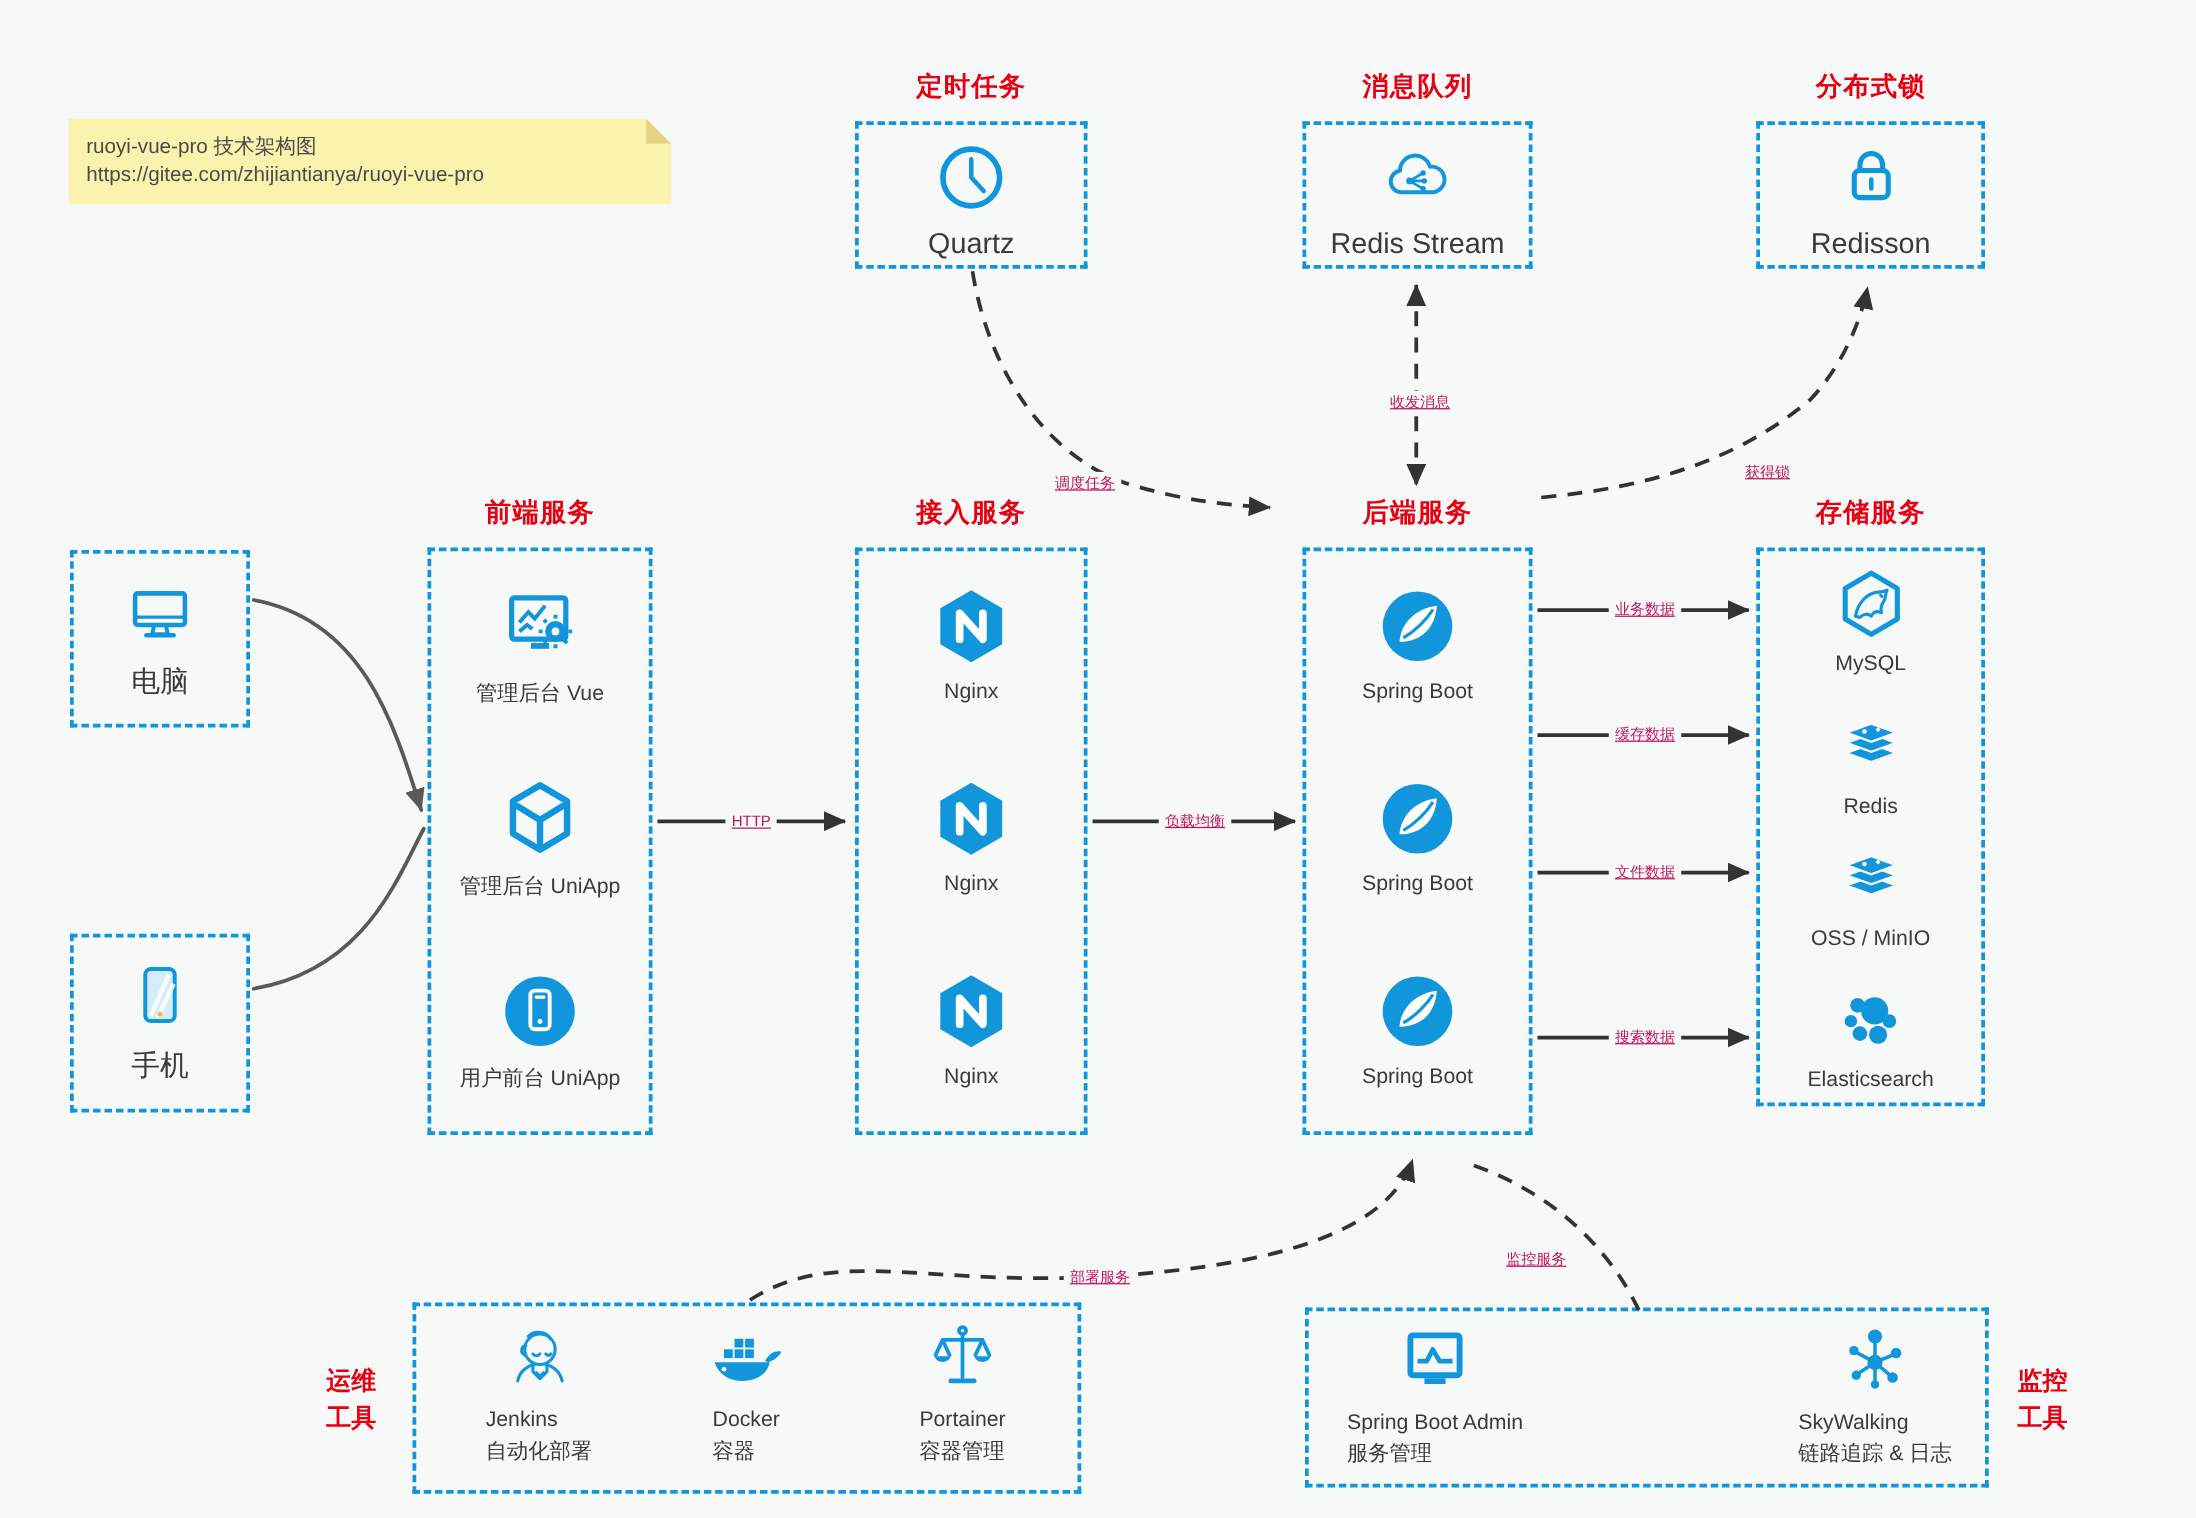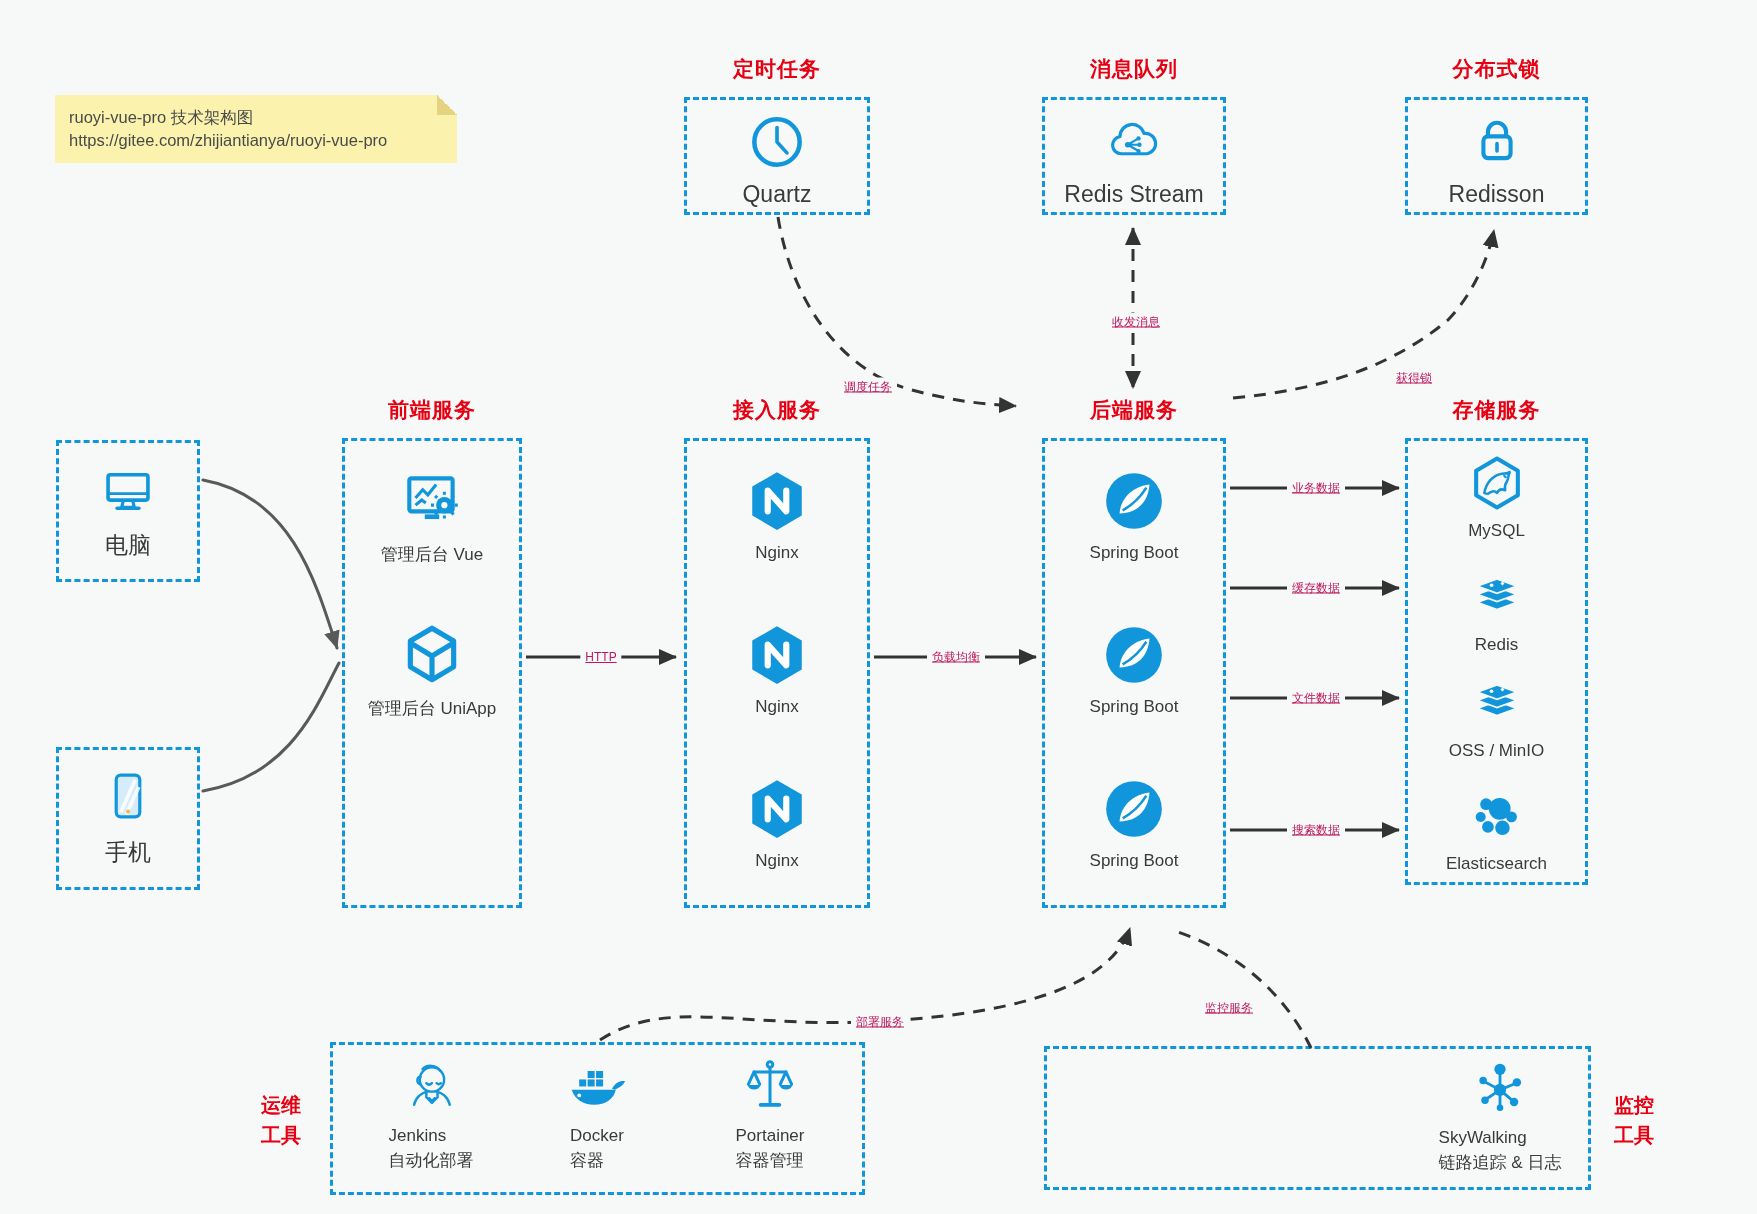--- a/index.html
+++ b/index.html
@@ -1,20 +1,20 @@
 <!DOCTYPE html>
 <html><head>
 <meta charset="utf-8">
 <style>
   html,body{margin:0;padding:0;background:#f7f8f8;}
   .stage{position:relative;width:1757px;height:1214px;background:#f7f8f8;overflow:hidden;
          font-family:"Liberation Sans","DejaVu Sans",sans-serif;}
 
   
-  .note{position:absolute;left:55px;top:95px;width:402px;height:68px;background:#fbf3ad;z-index:1;}
+  .note{position:absolute;left:55px;top:95px;width:482px;height:68px;background:#fbf3ad;z-index:1;}
   .note::before{content:"";position:absolute;top:0;right:0;width:20px;height:20px;
     background:linear-gradient(225deg,#f7f8f8 0 50%,#e4d482 50% 100%);}
   .note-line{padding:0 14px;font-size:16.5px;line-height:23px;color:#4a4a4a;white-space:nowrap;}
   .note-line:first-child{padding-top:11px;}
 
   
   .grp{position:absolute;z-index:1;}
   .gbox{position:absolute;inset:0;border:3px dashed #1296db;}
   .gtitle{position:absolute;left:-30px;right:-30px;top:-42px;text-align:center;
           color:#e60012;font-weight:700;font-size:21px;letter-spacing:1px;white-space:nowrap;}
@@ -172,20 +172,31 @@
     </div>
     <div class="slot" style="top:184px">
       <div class="icn">
         <svg viewBox="0 0 64 64" fill="none" stroke="#1296db" stroke-linejoin="round" stroke-linecap="round">
             <path d="M32 6 L53 18.5 V43.5 L32 56 L11 43.5 V18.5 Z" stroke-width="5"></path>
             <path d="M32 33 V53 M32 33 L14 22 M32 33 L50 22" stroke-width="5"></path>
           </svg>
       </div>
       <div class="slabel">管理后台 UniApp</div>
     </div>
+    <div class="slot" style="top:338px">
+      <div class="icn">
+        <svg viewBox="0 0 64 64">
+            <circle cx="32" cy="32" r="27" fill="#1296db"></circle>
+            <rect x="24.5" y="16" width="15" height="30" rx="3.5" fill="none" stroke="#ffffff" stroke-width="3"></rect>
+            <path d="M29 21 h6" stroke="#ffffff" stroke-width="2.5" stroke-linecap="round"></path>
+            <circle cx="32" cy="40" r="1.9" fill="#ffffff"></circle>
+          </svg>
+      </div>
+      <div class="slabel">用户前台 UniApp</div>
+    </div>
   </div>
 
   <div class="grp" style="left:684px;top:438px;width:186px;height:470px">
     <div class="gtitle">接入服务</div>
     <div class="gbox"></div>
     <div class="slot" style="top:30px">
       <div class="icn">
         <svg viewBox="0 0 64 64">
             <path d="M32 4 L56 18 V46 L32 60 L8 46 V18 Z" fill="#1296db"></path>
             <path d="M23 42 V22 L41 42 V22" fill="none" stroke="#ffffff" stroke-width="6" stroke-linecap="round" stroke-linejoin="round"></path>
@@ -367,20 +378,33 @@
       </div>
       <div class="slabel2">
         <div>Portainer</div>
         <div>容器管理</div>
       </div>
     </div>
   </div>
 
   <div class="grp" style="left:1044px;top:1046px;width:547px;height:144px">
     <div class="gbox"></div>
+    <div class="slot" style="left:14px;right:auto;width:180px;top:12px">
+      <div class="icn" style="width:60px;height:60px">
+        <svg viewBox="0 0 64 64" fill="none" stroke="#1296db">
+            <rect x="11" y="11" width="42" height="34" rx="2" stroke-width="5"></rect>
+            <path d="M17 33 h8 l5 -10 6 10 h11" stroke-width="4" stroke-linejoin="round"></path>
+            <path d="M23 50 h18" stroke-width="5"></path>
+          </svg>
+      </div>
+      <div class="slabel2">
+        <div>Spring Boot Admin</div>
+        <div>服务管理</div>
+      </div>
+    </div>
     <div class="slot" style="left:368px;right:auto;width:176px;top:12px">
       <div class="icn" style="width:60px;height:60px">
         <svg viewBox="0 0 64 64">
           <g stroke="#1296db" stroke-width="3">
               <path d="M32 34 L32 14 M32 34 L15 25 M32 34 L49 27 M32 34 L17 44 M32 34 L46 46 M32 34 L32 51"></path>
             </g>
           <g fill="#1296db">
               <circle cx="32" cy="34" r="6.5"></circle>
               <circle cx="32" cy="12" r="6"></circle>
               <circle cx="14" cy="24" r="4"></circle>

